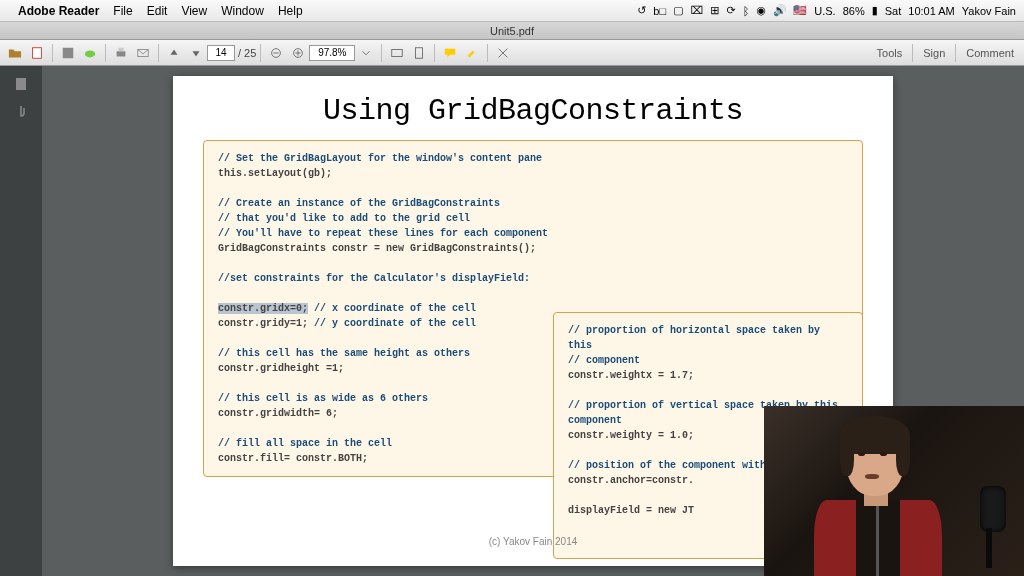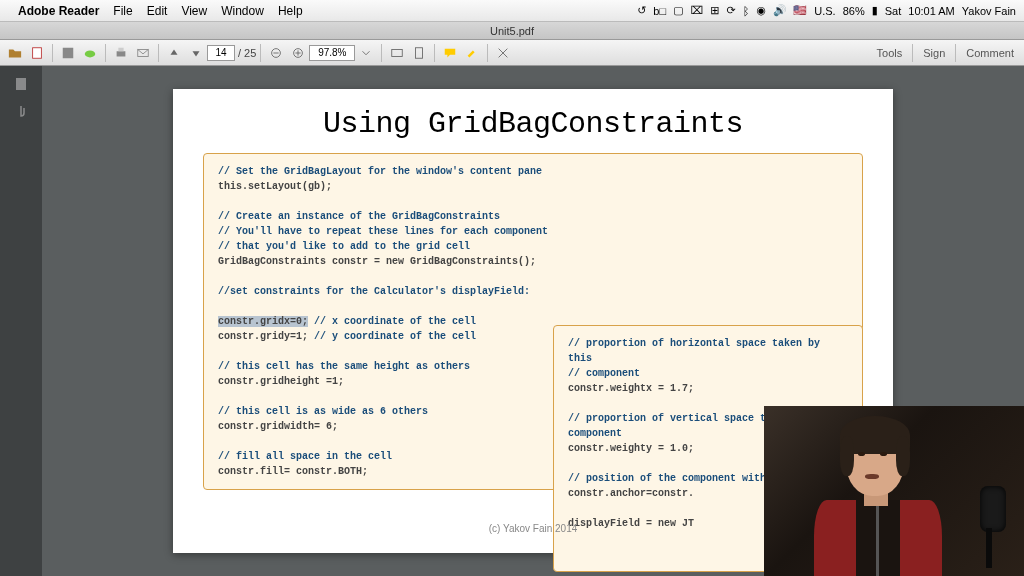--- a/index.html
+++ b/index.html
@@ -26,21 +26,21 @@
 .page-input { width: 28px; height: 16px; border: 1px solid #999; font-size: 10px; text-align: center; }
 .zoom-input { width: 46px; height: 16px; border: 1px solid #999; font-size: 10px; text-align: center; }
 .toolbar .spacer { flex: 1; }
 .side-link { margin: 0 6px; color: #555; font-size: 11px; }
 
 
 .content-area { flex: 1; display: flex; background: #5a5e5f; }
 .side-strip { width: 42px; background: #3e4142; display: flex; flex-direction: column; align-items: center; padding-top: 10px; gap: 12px; }
 .side-strip .side-icon { width: 16px; height: 16px; opacity: 0.7; }
 
-.page-wrap { flex: 1; display: flex; justify-content: center; padding: 23px 0; }
+.page-wrap { flex: 1; display: flex; justify-content: center; padding: 10px 0; }
 .page { width: 720px; background: #fff; box-shadow: 0 2px 8px rgba(0,0,0,0.4); padding: 18px 30px; position: relative; }
 
 .heading { font-family: "Courier New", monospace; font-size: 30px; font-weight: 400; text-align: center; margin-bottom: 12px; letter-spacing: -0.5px; }
 
 .code-box { background: #fef6e6; border: 1px solid #d8a24a; border-radius: 4px; padding: 10px 14px; font-family: "Courier New", monospace; font-size: 10px; line-height: 1.5; color: #333; }
 .code-box.top { margin-bottom: 0; }
 .code-box.right { position: absolute; right: 30px; top: 236px; width: 310px; }
 
 .comment { color: #1a4d7a; font-weight: bold; }
 .code { color: #444; font-weight: bold; }
@@ -224,22 +224,22 @@
 
     <div class="page-wrap">
       <div class="page">
         <div class="heading">Using GridBagConstraints</div>
 
         <div class="code-box top">
           <div class="comment">// Set the GridBagLayout for the window's content pane</div>
           <div class="code"> this.setLayout(gb);</div>
           <br>
           <div class="comment">// Create an instance of the GridBagConstraints</div>
+          <div class="comment">// that you'd like to add to the grid cell</div>
           <div class="comment">// You'll have to repeat these lines for each component</div>
-          <div class="comment">// that you'd like to add to the grid cell</div>
           <div class="code"> GridBagConstraints constr = new GridBagConstraints();</div>
           <br>
           <div class="comment">//set constraints for the Calculator's displayField:</div>
           <br>
           <div><span class="code highlight">constr.gridx=0;</span><span class="comment"> // x coordinate of the cell</span></div>
           <div><span class="code">constr.gridy=1;</span><span class="comment"> // y coordinate of the cell</span></div>
           <br>
           <div class="comment">// this cell has the same height as others</div>
           <div class="code">constr.gridheight =1;</div>
           <br>

